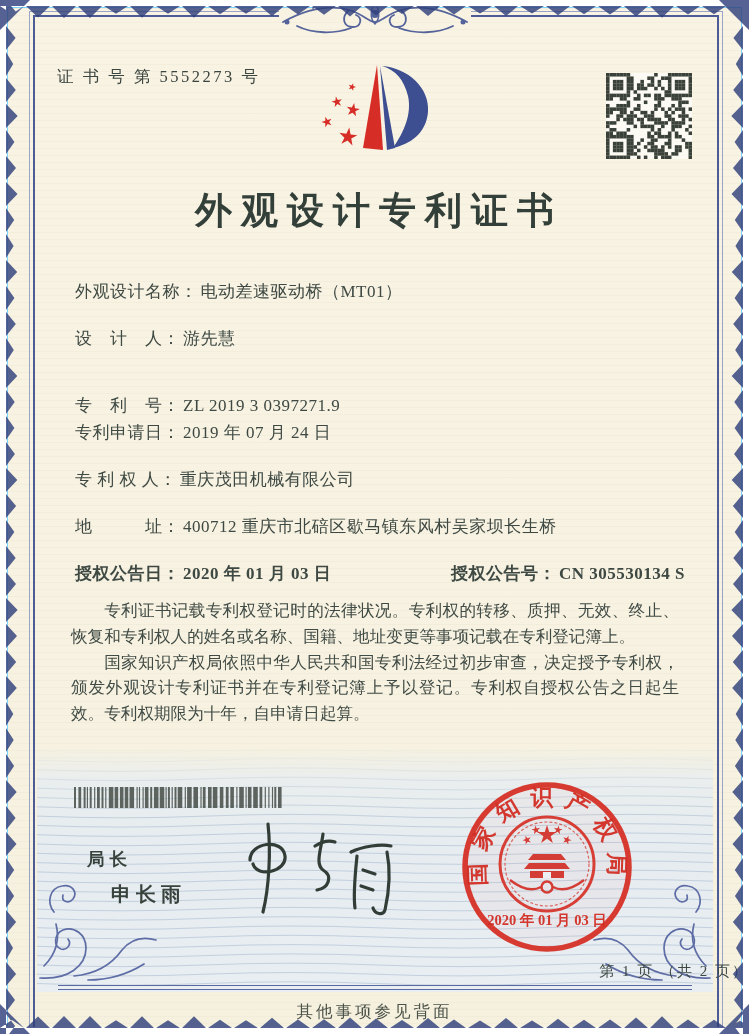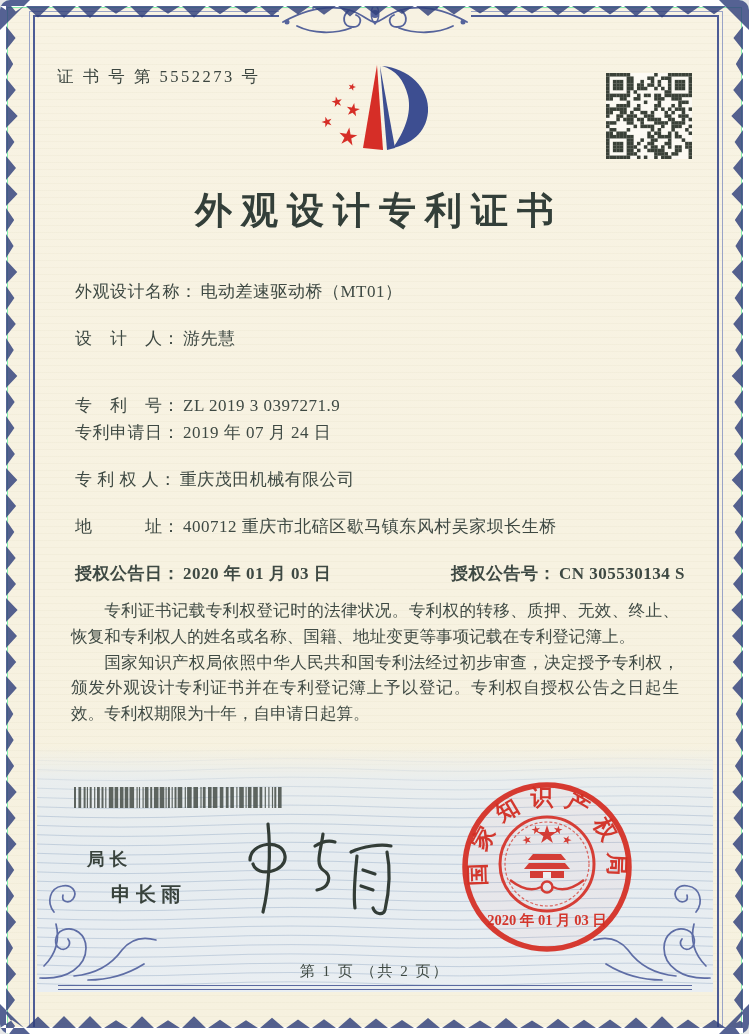--- a/index.html
+++ b/index.html
@@ -1,17 +1,17 @@
 <!DOCTYPE html>
 <html><head>
 <meta charset="utf-8">
 <style>
   html,body{margin:0;padding:0;background:#e8e8e8;}
-  .page{position:relative;width:749px;height:1034px;background:#86efac;overflow:hidden;
-        font-family:"Liberation Serif","DejaVu Serif",serif;border-radius:10px;}
+  .page{position:relative;width:749px;height:1034px;background:#7dd3fc;overflow:hidden;
+        font-family:"Liberation Serif","DejaVu Serif",serif;}
   .paper{position:absolute;left:8px;top:8px;right:8px;bottom:0;
          background:linear-gradient(180deg,#f8f3e3 0%,#f7f2e1 55%,#f6f1df 100%);}
   .paper::after{content:"";position:absolute;inset:0;
          background:repeating-linear-gradient(180deg,rgba(185,178,140,.07) 0 1px,transparent 1px 7px);}
   .frame-outer{position:absolute;left:29px;top:11px;width:692px;height:1060px;
          border:1.4px solid #99a3c7;z-index:1;}
   .frame-inner{position:absolute;inset:3px;border:2.2px solid #4d5c96;}
   .panel{position:absolute;left:37px;top:746px;width:676px;height:246px;z-index:1;
          background:linear-gradient(180deg,rgba(231,237,241,0) 0%,rgba(231,237,241,.85) 14%,#e6ecf0 45%,#e9eef2 100%);}
   .waves{position:absolute;left:0;top:0;
@@ -25,21 +25,21 @@
          white-space:nowrap;z-index:2;}
   .row .lbl{margin-right:3px;}
   .grant-right{position:absolute;left:376px;top:0;white-space:nowrap;}
   .paras{position:absolute;left:71px;top:598px;width:608px;z-index:2;}
   .paras p{margin:0;text-indent:2em;font-size:16.6px;line-height:25.8px;text-align:justify;
          color:#404b45;}
   .signer-title{position:absolute;left:87px;top:847px;font-size:17.5px;letter-spacing:5px;
          font-weight:600;color:#39433d;z-index:3;}
   .signer-name{position:absolute;left:87px;top:881px;font-size:20px;letter-spacing:5px;
          font-weight:600;color:#39433d;z-index:3;padding-left:24px;}
-  .page-info{position:absolute;left:0;top:962px;width:100%;text-align:center;font-size:15px;
+  .page-info{position:absolute;left:0;top:962px;width:100%;text-align:right;font-size:15px;
          letter-spacing:2px;color:#3e4943;z-index:2;}
   .back-note{position:absolute;left:0;top:1001px;width:100%;text-align:center;font-size:16.5px;
          letter-spacing:3px;color:#4a5248;z-index:2;}
   .panel-rule{position:absolute;left:58px;top:985px;width:634px;height:3px;
          border-top:1.3px solid #5a69a0;border-bottom:1.3px solid #5a69a0;z-index:2;}
   .abs{position:absolute;}
   .z2{z-index:2;} .z3{z-index:3;} .z6{z-index:6;pointer-events:none;}
   .corner-right{transform:scaleX(-1);}
 </style>
 </head>
@@ -579,20 +579,21 @@
         <rect x="91" y="100" width="8" height="6" fill="#edf0f2"></rect>
       </g>
       <circle cx="95" cy="115" r="5.5" fill="none" stroke="rgba(211,47,38,.92)" stroke-width="2.5"></circle>
       <path d="M58 108 Q76 122 89 115" fill="none" stroke="rgba(211,47,38,.92)" stroke-width="2.5"></path>
       <path d="M132 108 Q114 122 101 115" fill="none" stroke="rgba(211,47,38,.92)" stroke-width="2.5"></path>
     </g>
     <text x="95" y="153" text-anchor="middle" font-size="14.5" font-weight="700" fill="rgba(210,45,35,.95)" font-family="Liberation Serif, DejaVu Serif, serif">2020 年 01 月 03 日</text>
   </svg>
 
   <div class="page-info">第 1 页 （共 2 页）</div>
+  <div class="back-note">其他事项参见背面</div>
 
   <svg class="abs z6" style="left:0;top:0;" width="749" height="1034" viewBox="0 0 749 1034">
     <rect x="0" y="0" width="749" height="7" fill="#ffffff"></rect>
     <rect x="0" y="1027" width="749" height="7" fill="#ffffff"></rect>
     <rect x="0" y="0" width="7" height="1034" fill="#ffffff"></rect>
     <rect x="742" y="0" width="7" height="1034" fill="#ffffff"></rect>
     <path id="zig-path" fill="#2f3f7b" opacity=".82" d="M0 6L12 13.9L24 6ZM0 1028L12 1020.1L24 1028ZM26 6L38 17.6L50 6ZM26 1028L38 1016.4L50 1028ZM52 6L64 17.9L76 6ZM52 1028L64 1016.1L76 1028ZM78 6L90 17.9L102 6ZM78 1028L90 1016.1L102 1028ZM104 6L116 13.8L128 6ZM104 1028L116 1020.2L128 1028ZM130 6L142 17.7L154 6ZM130 1028L142 1016.3L154 1028ZM156 6L168 13.8L180 6ZM156 1028L168 1020.2L180 1028ZM182 6L194 17.7L206 6ZM182 1028L194 1016.3L206 1028ZM208 6L220 14.2L232 6ZM208 1028L220 1019.8L232 1028ZM234 6L246 13.7L258 6ZM234 1028L246 1020.3L258 1028ZM260 6L272 16.3L284 6ZM260 1028L272 1017.7L284 1028ZM286 6L298 14.5L310 6ZM286 1028L298 1019.5L310 1028ZM312 6L324 14.7L336 6ZM312 1028L324 1019.3L336 1028ZM338 6L350 16.6L362 6ZM338 1028L350 1017.4L362 1028ZM364 6L376 15.5L388 6ZM364 1028L376 1018.5L388 1028ZM390 6L402 14.0L414 6ZM390 1028L402 1020.0L414 1028ZM416 6L428 15.9L440 6ZM416 1028L428 1018.1L440 1028ZM442 6L454 14.5L466 6ZM442 1028L454 1019.5L466 1028ZM468 6L480 13.4L492 6ZM468 1028L480 1020.6L492 1028ZM494 6L506 16.1L518 6ZM494 1028L506 1017.9L518 1028ZM520 6L532 13.4L544 6ZM520 1028L532 1020.6L544 1028ZM546 6L558 15.2L570 6ZM546 1028L558 1018.8L570 1028ZM572 6L584 14.3L596 6ZM572 1028L584 1019.7L596 1028ZM598 6L610 14.5L622 6ZM598 1028L610 1019.5L622 1028ZM624 6L636 16.5L648 6ZM624 1028L636 1017.5L648 1028ZM650 6L662 17.7L674 6ZM650 1028L662 1016.3L674 1028ZM676 6L688 14.6L700 6ZM676 1028L688 1019.4L700 1028ZM702 6L714 14.3L726 6ZM702 1028L714 1019.7L726 1028ZM728 6L740 13.3L752 6ZM728 1028L740 1020.7L752 1028ZM6 0L16.1 12L6 24ZM743 0L732.9 12L743 24ZM6 26L15.6 38L6 50ZM743 26L733.4 38L743 50ZM6 52L13.2 64L6 76ZM743 52L735.8 64L743 76ZM6 78L15.8 90L6 102ZM743 78L733.2 90L743 102ZM6 104L17.7 116L6 128ZM743 104L731.3 116L743 128ZM6 130L14.4 142L6 154ZM743 130L734.6 142L743 154ZM6 156L16.0 168L6 180ZM743 156L733.0 168L743 180ZM6 182L17.5 194L6 206ZM743 182L731.5 194L743 206ZM6 208L14.2 220L6 232ZM743 208L734.8 220L743 232ZM6 234L13.6 246L6 258ZM743 234L735.4 246L743 258ZM6 260L17.2 272L6 284ZM743 260L731.8 272L743 284ZM6 286L14.4 298L6 310ZM743 286L734.6 298L743 310ZM6 312L15.8 324L6 336ZM743 312L733.2 324L743 336ZM6 338L13.8 350L6 362ZM743 338L735.2 350L743 362ZM6 364L17.3 376L6 388ZM743 364L731.7 376L743 388ZM6 390L14.7 402L6 414ZM743 390L734.3 402L743 414ZM6 416L14.4 428L6 440ZM743 416L734.6 428L743 440ZM6 442L14.9 454L6 466ZM743 442L734.1 454L743 466ZM6 468L17.3 480L6 492ZM743 468L731.7 480L743 492ZM6 494L16.1 506L6 518ZM743 494L732.9 506L743 518ZM6 520L14.3 532L6 544ZM743 520L734.7 532L743 544ZM6 546L15.7 558L6 570ZM743 546L733.3 558L743 570ZM6 572L16.0 584L6 596ZM743 572L733.0 584L743 596ZM6 598L17.6 610L6 622ZM743 598L731.4 610L743 622ZM6 624L17.0 636L6 648ZM743 624L732.0 636L743 648ZM6 650L16.2 662L6 674ZM743 650L732.8 662L743 674ZM6 676L16.8 688L6 700ZM743 676L732.2 688L743 700ZM6 702L13.3 714L6 726ZM743 702L735.7 714L743 726ZM6 728L13.7 740L6 752ZM743 728L735.3 740L743 752ZM6 754L14.1 766L6 778ZM743 754L734.9 766L743 778ZM6 780L16.7 792L6 804ZM743 780L732.3 792L743 804ZM6 806L15.6 818L6 830ZM743 806L733.4 818L743 830ZM6 832L16.5 844L6 856ZM743 832L732.5 844L743 856ZM6 858L14.2 870L6 882ZM743 858L734.8 870L743 882ZM6 884L14.1 896L6 908ZM743 884L734.9 896L743 908ZM6 910L16.1 922L6 934ZM743 910L732.9 922L743 934ZM6 936L13.0 948L6 960ZM743 936L736.0 948L743 960ZM6 962L16.1 974L6 986ZM743 962L732.9 974L743 986ZM6 988L15.0 1000L6 1012ZM743 988L734.0 1000L743 1012ZM6 1014L15.1 1026L6 1038ZM743 1014L733.9 1026L743 1038ZM0 0L30 0L0 30Z M749 0L719 0L749 30Z M0 1034L30 1034L0 1004Z M749 1034L719 1034L749 1004Z"></path>
   </svg>
 
 </div>

